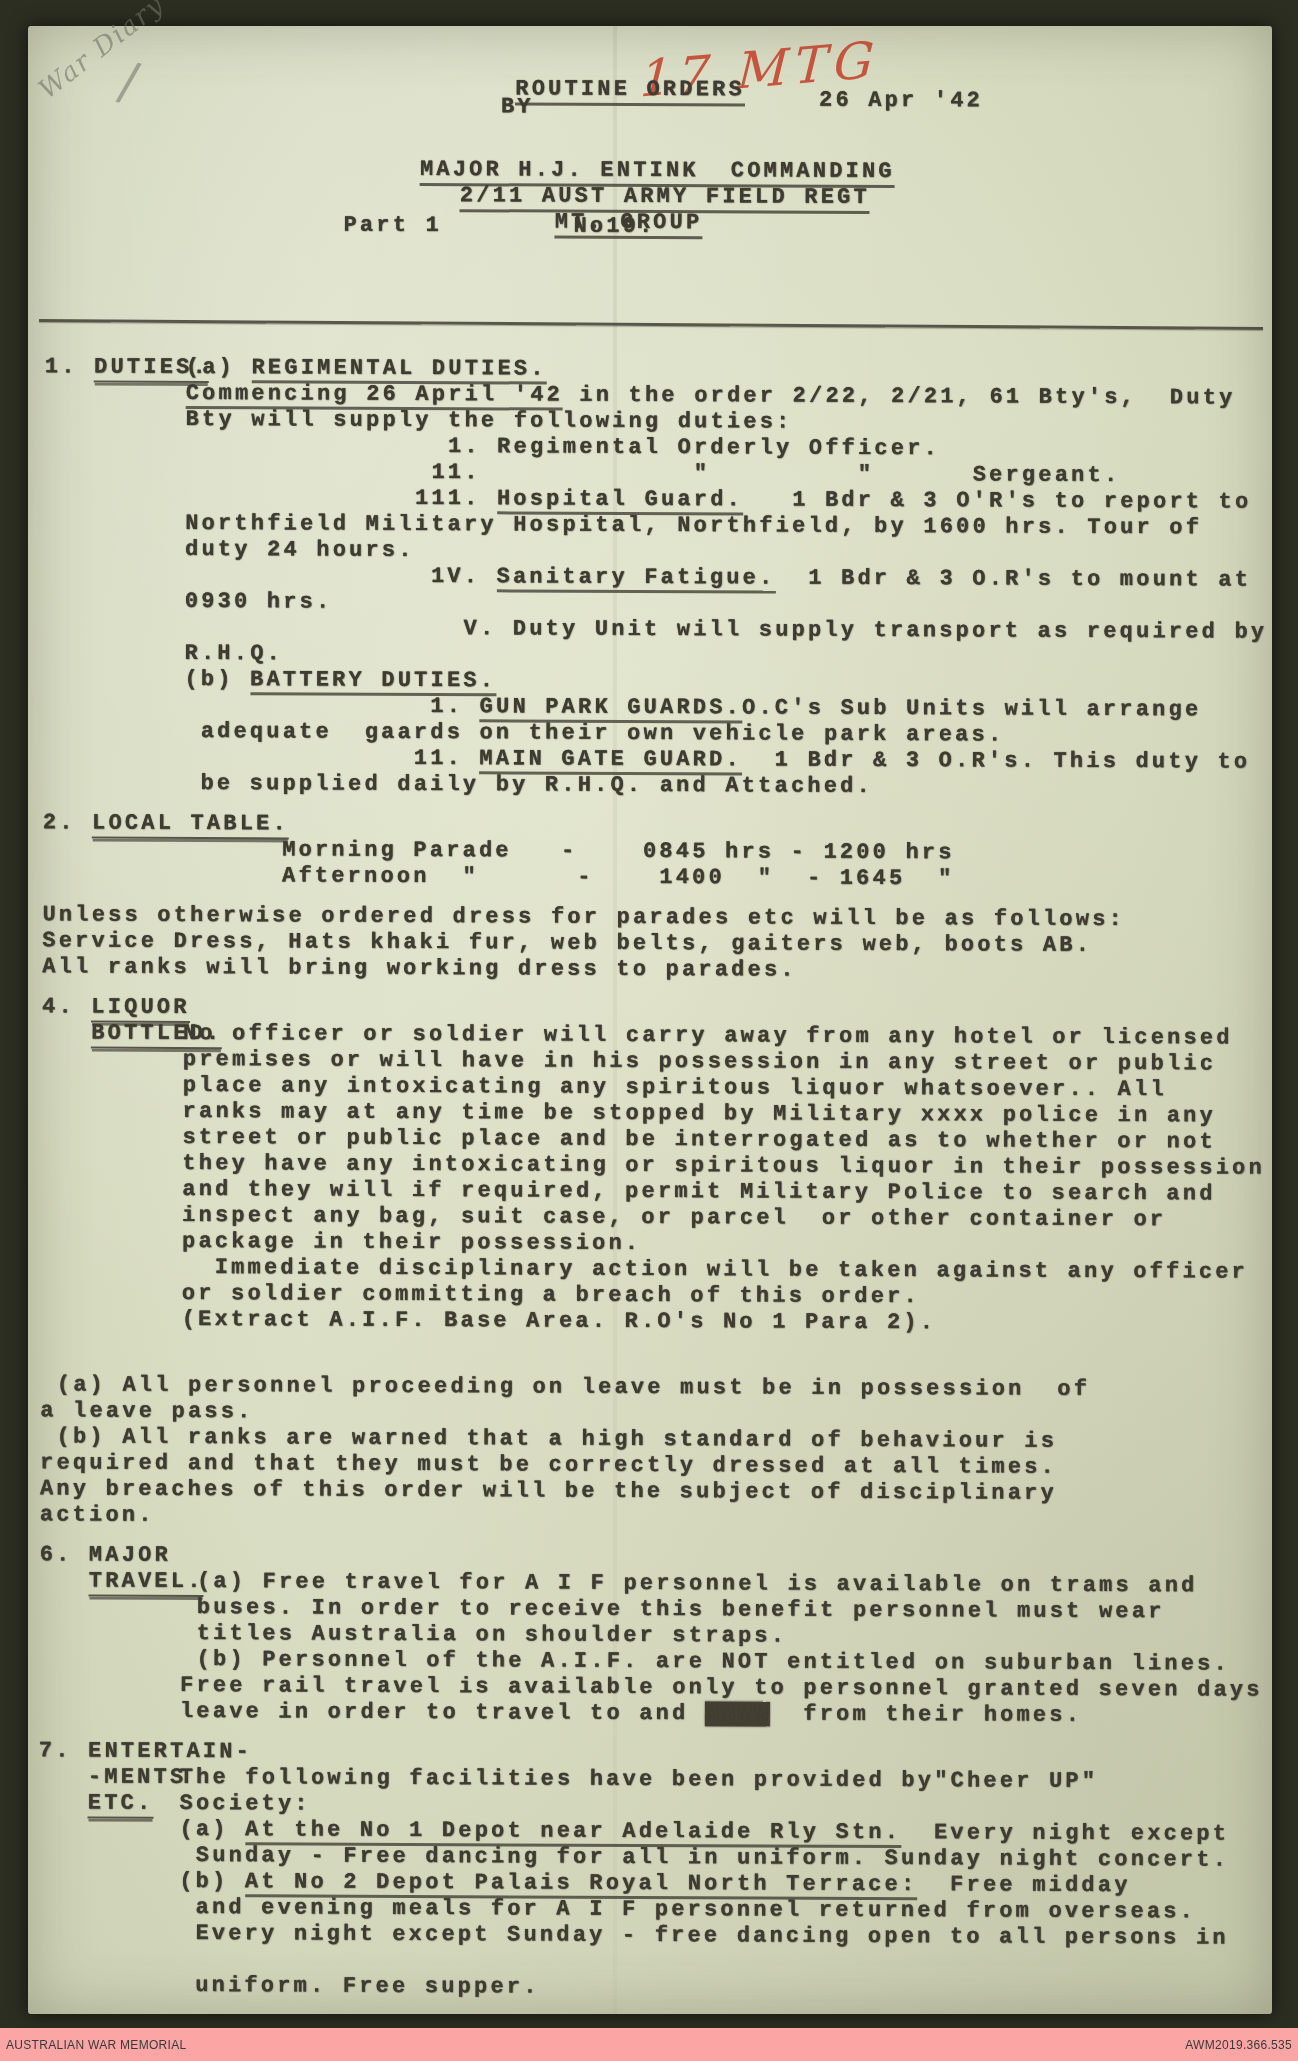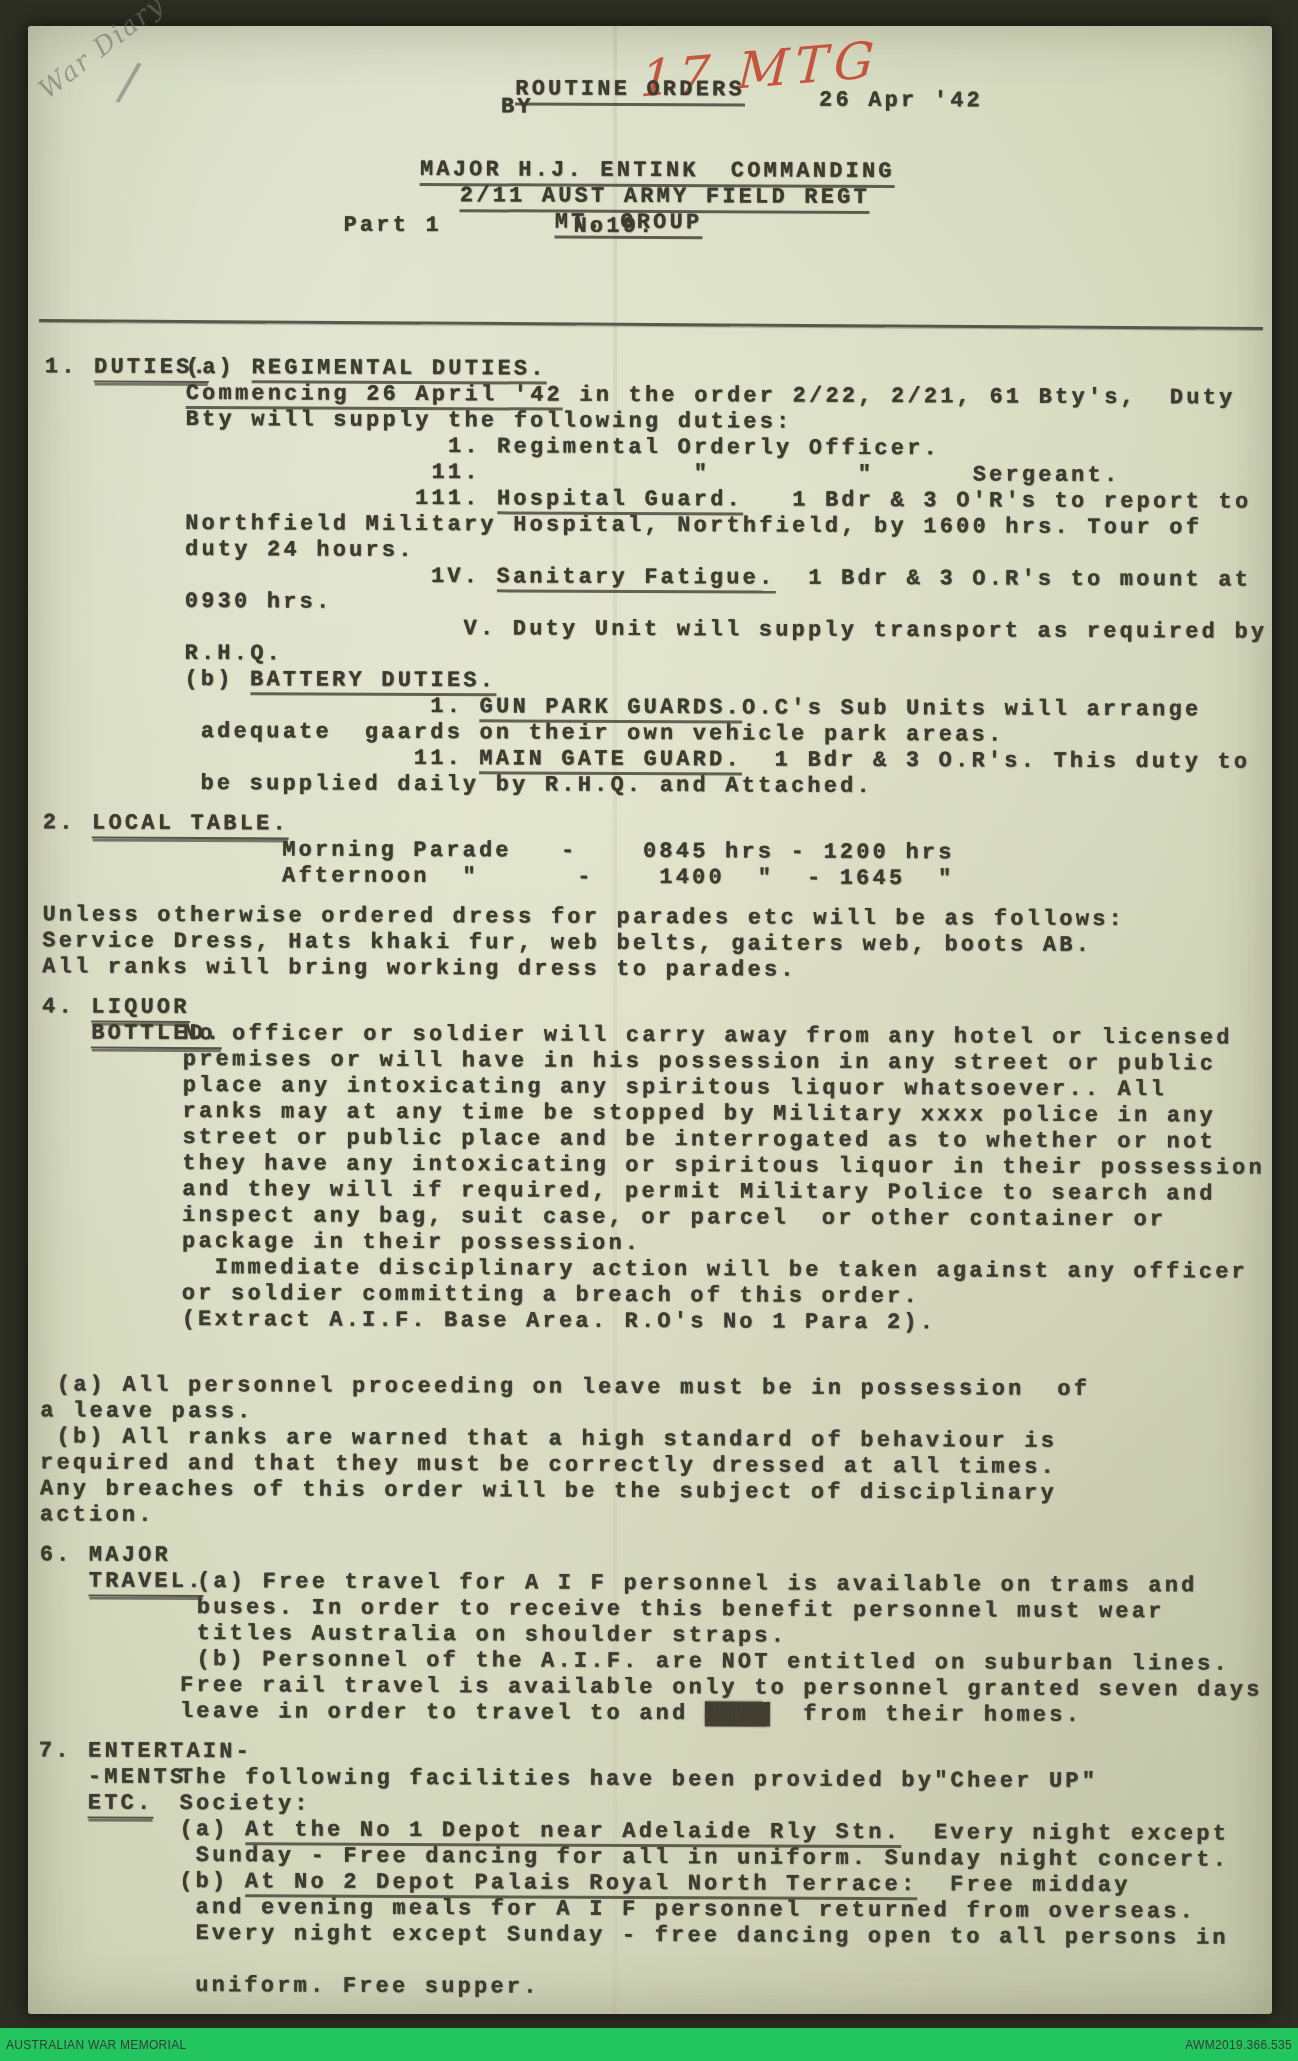--- a/index.html
+++ b/index.html
@@ -42,21 +42,21 @@
   .col-label,.col-body{min-width:0;}
   .tline{white-space:pre;height:26px;line-height:26px;
          text-shadow:0 0 1px rgba(62,60,50,.85), 0.6px 0.6px 1px rgba(62,60,50,.45);}
   .col-label .tline{overflow:visible;}
   .body-line .u{border-bottom:3px solid rgba(62,60,50,.78);padding-bottom:0px;}
   .label-line .u{border-bottom:2px solid rgba(62,60,50,.85);
                  box-shadow:0 4px 0 -1px rgba(62,60,50,.65);padding-bottom:1px;}
   .bo{background:#443f33;color:#443f33;box-shadow:0 0 2px #443f33;}
 
   
-  .footer{position:absolute;left:0;right:0;bottom:0;height:33px;background:#22c55e;
+  .footer{position:absolute;left:0;right:0;bottom:0;height:33px;background:#fca5a5;
           display:flex;align-items:center;justify-content:space-between;
           font-family:"Liberation Sans",sans-serif;font-size:12px;color:#3a3a3a;
           padding:0 6px;box-sizing:border-box;letter-spacing:0.3px;}
 </style>
 </head>
 <body>
 
 <div class="stage">
   <div class="paper">
     <div class="fold"></div>

